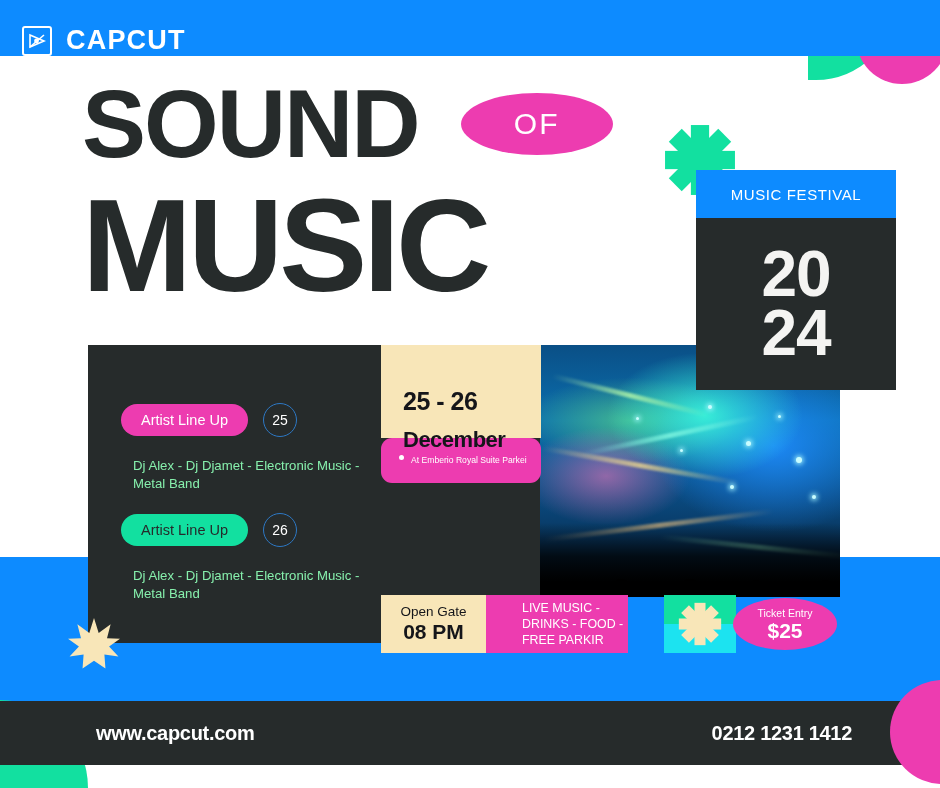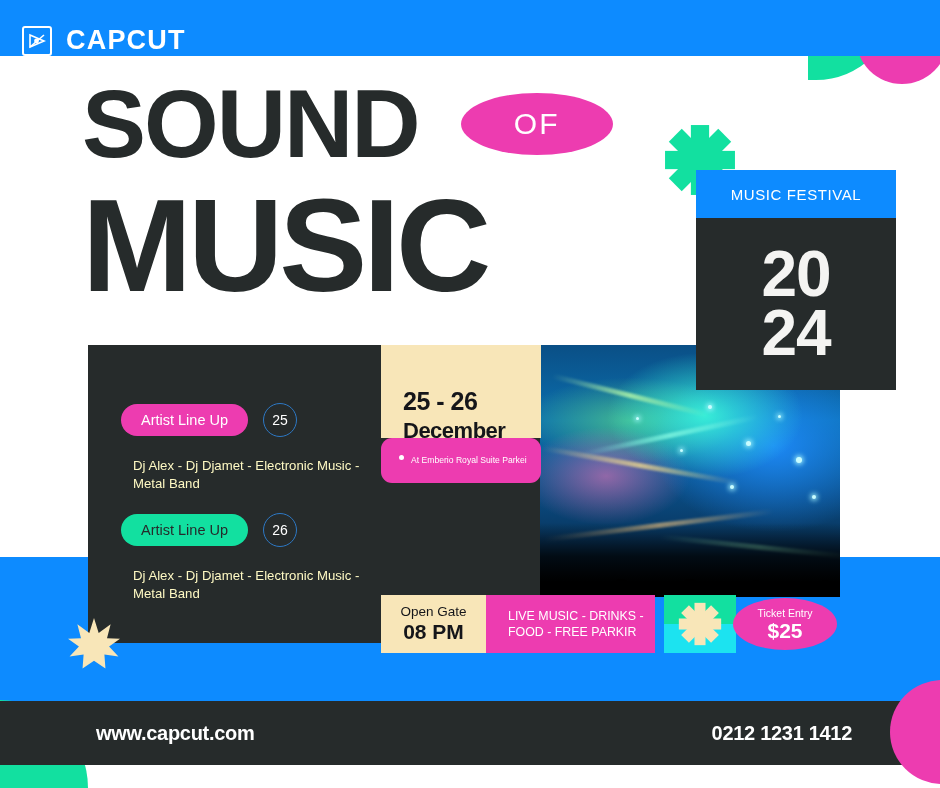--- a/index.html
+++ b/index.html
@@ -161,21 +161,21 @@
   .day-circle {
     margin-left: 15px;
     width: 34px; height: 34px;
     border-radius: 50%;
     border: 1.6px solid #2d78c4;
     display: flex; align-items: center; justify-content: center;
     color: #ffffff; font-size: 14px;
   }
   .lineup-text {
     position: absolute;
-    color: #fef9c3; font-size: 13.2px; line-height: 1.38;
+    color: #86efac; font-size: 13.2px; line-height: 1.38;
     width: 250px;
   }
   .lineup-text.t1 { left: 45px; top: 112px; }
   .lineup-text.t2 { left: 45px; top: 222px; }
 
   
   .date-card {
     position: absolute; left: 381px; top: 345px;
     width: 160px; z-index: 14;
   }
@@ -184,21 +184,21 @@
     height: 93px;
     padding: 22px 0 0 22px;
   }
   .date-top .d1 {
     font-size: 25px; font-weight: bold; color: #15161a;
     letter-spacing: -0.5px;
     margin-top: 20px;
   }
   .date-top .d2 {
     font-size: 22px; font-weight: bold; color: #15161a;
-    letter-spacing: -0.5px; margin-top: 2px;
+    letter-spacing: -0.5px; margin-top: 11px;
   }
   .date-bot {
     background: #ed3cb0;
     height: 45px;
     display: flex; align-items: center;
     padding-left: 18px;
     border-radius: 11px;
   }
   .bullet {
     width: 5px; height: 5px; border-radius: 50%;
@@ -262,24 +262,24 @@
   .strip { position: absolute; top: 595px; height: 58px; z-index: 25; }
   .strip-gate {
     left: 381px; width: 105px;
     background: #f8e6b8;
     display: flex; flex-direction: column;
     align-items: center; justify-content: center;
   }
   .strip-gate .g1 { font-size: 13.5px; color: #15161a; }
   .strip-gate .g2 { font-size: 21px; font-weight: bold; color: #15161a; margin-top: 1px; }
   .strip-info {
-    left: 486px; width: 169px;
+    left: 486px; width: 142px;
     background: #ed3cb0;
     display: flex; align-items: center;
-    padding-left: 22px;
+    padding-left: 36px;
   }
   .strip-info span { color: #ffffff; font-size: 12.4px; line-height: 1.3; }
   .strip-aster {
     left: 664px; width: 72px;
     background: linear-gradient(180deg, #12e0a0 0 50%, #1ce3f0 50% 100%);
     display: flex; align-items: center; justify-content: center;
   }
   .ticket-pill {
     position: absolute; left: 733px; top: 598px;
     width: 104px; height: 52px;

